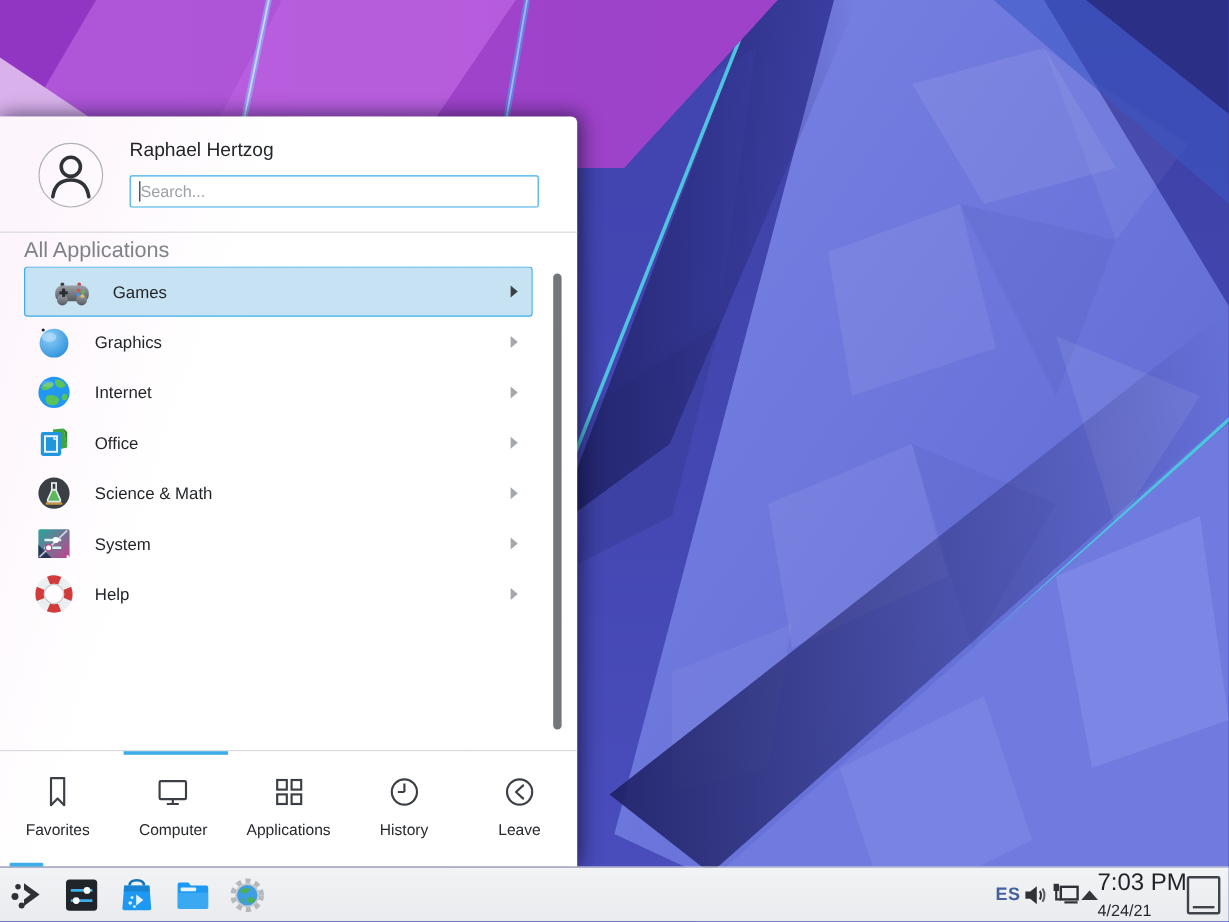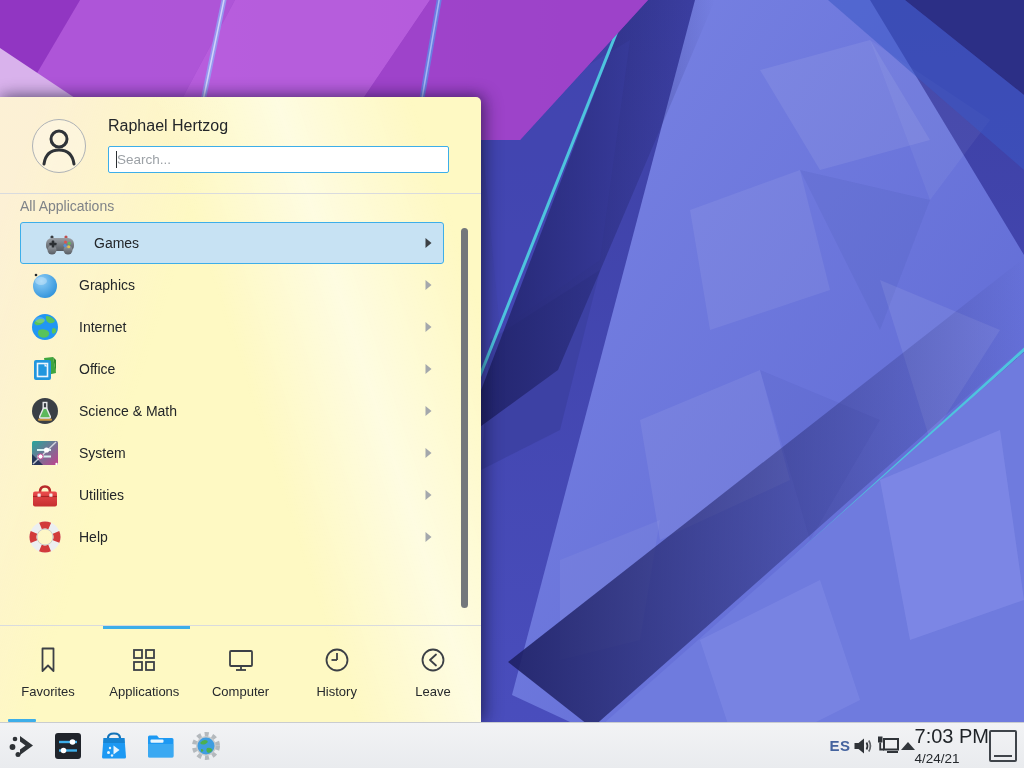--- a/index.html
+++ b/index.html
@@ -23,37 +23,37 @@
   .kbd-layout{font-size:15px;font-weight:bold;color:#44639e;letter-spacing:.5px;}
   .clockblock{display:flex;flex-direction:column;line-height:1;}
   .clock-time{font-size:20px;color:#1f2327;}
   .clock-date{font-size:13.5px;color:#24282c;margin-top:6px;}
   .showdesk{width:24px;height:28px;border:2px solid #3f444a;border-radius:2px;position:relative;background:transparent;}
   .showdesk i{position:absolute;left:3px;right:3px;bottom:3px;height:2px;background:#3f444a;}
   .caret-up{width:0;height:0;border-left:7px solid transparent;border-right:7px solid transparent;border-bottom:8px solid #33373c;}
 
   
   .menu{position:absolute;left:0;top:97px;width:481px;height:625px;z-index:4;
-        background:#fef9c3;border-radius:0 5px 0 0;
+        background:#ffffff;border-radius:0 5px 0 0;
         box-shadow:4px 0 18px rgba(10,10,35,.45), 0 -2px 12px rgba(10,10,35,.25);}
   .menu::before{content:"";position:absolute;inset:0;border-radius:0 5px 0 0;pointer-events:none;
         background:linear-gradient(108deg, rgba(250,225,246,.35) 6%, rgba(255,255,255,0) 34%),
                    linear-gradient(72deg, rgba(255,255,255,0) 52%, rgba(255,255,255,.5) 70%, rgba(255,255,255,0) 90%);}
   .menu-header{position:absolute;left:0;top:0;width:100%;height:96px;}
   .avatar{position:absolute;left:32px;top:22px;width:52px;height:52px;border-radius:50%;
           border:1px solid #aeb2b6;display:flex;align-items:center;justify-content:center;background:rgba(255,255,255,.25);}
   .user-name{position:absolute;left:108px;top:20px;font-size:16px;color:#232629;}
   .searchbox{position:absolute;left:108px;top:49px;width:341px;height:27px;box-sizing:border-box;
              border:1px solid #3daee9;border-radius:2px;background:#ffffff;}
   .searchbox input{position:absolute;inset:0;border:0;outline:0;background:transparent;
              font-family:"Liberation Sans",sans-serif;font-size:13.5px;color:#232629;padding:0 8px;width:100%;box-sizing:border-box;}
   .searchbox input::placeholder{color:#9ca1a6;opacity:1;}
   .searchbox .caret{position:absolute;left:7px;top:4px;width:1px;height:17px;background:#2b2f33;}
   .sep{position:absolute;left:0;width:100%;height:1px;background:#d9dbde;}
-  .section-label{position:absolute;left:20px;top:101px;font-size:14px;color:#7f8388;}
+  .section-label{position:absolute;left:20px;top:101px;font-size:18px;color:#7f8388;}
 
   .applist{position:absolute;left:20px;top:125px;width:424px;height:403px;overflow:hidden;}
   .row{height:42px;box-sizing:border-box;display:flex;align-items:center;padding-left:8px;
        border:1px solid transparent;border-radius:3px;}
   .row .cat-icon{width:32px;height:32px;flex:0 0 32px;display:flex;align-items:center;justify-content:center;}
   .row .lbl{margin-left:18px;font-size:14px;color:#232629;}
   .row .arrow{margin-left:auto;margin-right:10px;color:#a4a8ac;display:flex;}
   .row.selected{background:#c7e2f3;border-color:#3daee9;padding-left:23px;}
   .row.selected .arrow{color:#3c4044;}
   .scrollbar{position:absolute;right:13px;top:131px;width:7px;height:380px;border-radius:3.5px;background:#73777b;}
@@ -274,43 +274,20 @@
           </svg>
         </span>
         <span class="lbl">System</span>
         <span class="arrow">
           <svg width="9" height="12" viewBox="0 0 9 12">
               <path d="M1.5 1 L7.5 6 L1.5 11 Z" fill="currentColor"></path>
             </svg>
         </span>
       </div>
 
-      <div class="row">
-        <span class="cat-icon">
-          <svg width="32" height="32" viewBox="0 0 32 32">
-            <defs>
-                <linearGradient id="tbG" x1="0" y1="0" x2="0" y2="1">
-              <stop offset="0" stop-color="#ea4b4b"></stop>
-                  <stop offset="1" stop-color="#c52f2f"></stop>
-                </linearGradient>
-              </defs>
-            <path d="M11 13 Q11 7.5 16 7.5 Q21 7.5 21 13" fill="none" stroke="#b82a2a" stroke-width="2.6"></path>
-            <rect x="4" y="12.5" width="24" height="15" rx="2" fill="url(#tbG)"></rect>
-            <line x1="4" y1="17.5" x2="28" y2="17.5" stroke="#a82525" stroke-width="1.2"></line>
-            <rect x="8.5" y="14.5" width="3.2" height="3.2" rx="0.5" fill="#f6e9e9"></rect>
-            <rect x="20.3" y="14.5" width="3.2" height="3.2" rx="0.5" fill="#f6e9e9"></rect>
-          </svg>
-        </span>
-        <span class="lbl">Utilities</span>
-        <span class="arrow">
-          <svg width="9" height="12" viewBox="0 0 9 12">
-              <path d="M1.5 1 L7.5 6 L1.5 11 Z" fill="currentColor"></path>
-            </svg>
-        </span>
-      </div>
 
       <div class="row">
         <span class="cat-icon">
           <svg width="32" height="32" viewBox="0 0 32 32">
             <circle cx="16" cy="16" r="12" fill="none" stroke="#eceff1" stroke-width="7"></circle>
             <circle cx="16" cy="16" r="12" fill="none" stroke="#d23b3b" stroke-width="7" stroke-dasharray="9.4 9.4" transform="rotate(-23 16 16)"></circle>
             <circle cx="16" cy="16" r="8" fill="none" stroke="#c9cccf" stroke-width="1"></circle>
           </svg>
         </span>
         <span class="lbl">Help</span>
@@ -330,43 +307,43 @@
 
     <div class="tabbar">
 
       <div class="tab">
         <span class="ticon">
           <svg width="30" height="30" viewBox="0 0 30 30" fill="none" stroke="currentColor" stroke-width="1.8">
             <path d="M9.5 3.5 H20.5 V26 L15 20.5 L9.5 26 Z" stroke-linejoin="round"></path>
           </svg>
         </span>
         <span class="tlabel">Favorites</span>
+      </div>
+
+      <div class="tab">
+        <span class="ticon">
+          <svg width="30" height="30" viewBox="0 0 30 30" fill="none" stroke="currentColor" stroke-width="1.8">
+            <rect x="4" y="6" width="22" height="15" rx="1"></rect>
+            <line x1="15" y1="21" x2="15" y2="25"></line>
+              <line x1="10" y1="25" x2="20" y2="25"></line>
+          </svg>
+        </span>
+        <span class="tlabel">Computer</span>
       </div>
 
       <div class="tab">
         <span class="ticon">
           <svg width="30" height="30" viewBox="0 0 30 30" fill="none" stroke="currentColor" stroke-width="1.8">
             <rect x="5" y="5" width="8" height="8"></rect>
               <rect x="17" y="5" width="8" height="8"></rect>
             <rect x="5" y="17" width="8" height="8"></rect>
               <rect x="17" y="17" width="8" height="8"></rect>
           </svg>
         </span>
         <span class="tlabel">Applications</span>
-      </div>
-
-      <div class="tab">
-        <span class="ticon">
-          <svg width="30" height="30" viewBox="0 0 30 30" fill="none" stroke="currentColor" stroke-width="1.8">
-            <rect x="4" y="6" width="22" height="15" rx="1"></rect>
-            <line x1="15" y1="21" x2="15" y2="25"></line>
-              <line x1="10" y1="25" x2="20" y2="25"></line>
-          </svg>
-        </span>
-        <span class="tlabel">Computer</span>
       </div>
 
       <div class="tab">
         <span class="ticon">
           <svg width="30" height="30" viewBox="0 0 30 30" fill="none" stroke="currentColor" stroke-width="1.8">
             <circle cx="15" cy="15" r="10.5"></circle>
             <line x1="15" y1="15" x2="15" y2="8"></line>
               <line x1="15" y1="15" x2="9.5" y2="15"></line>
           </svg>
         </span>

